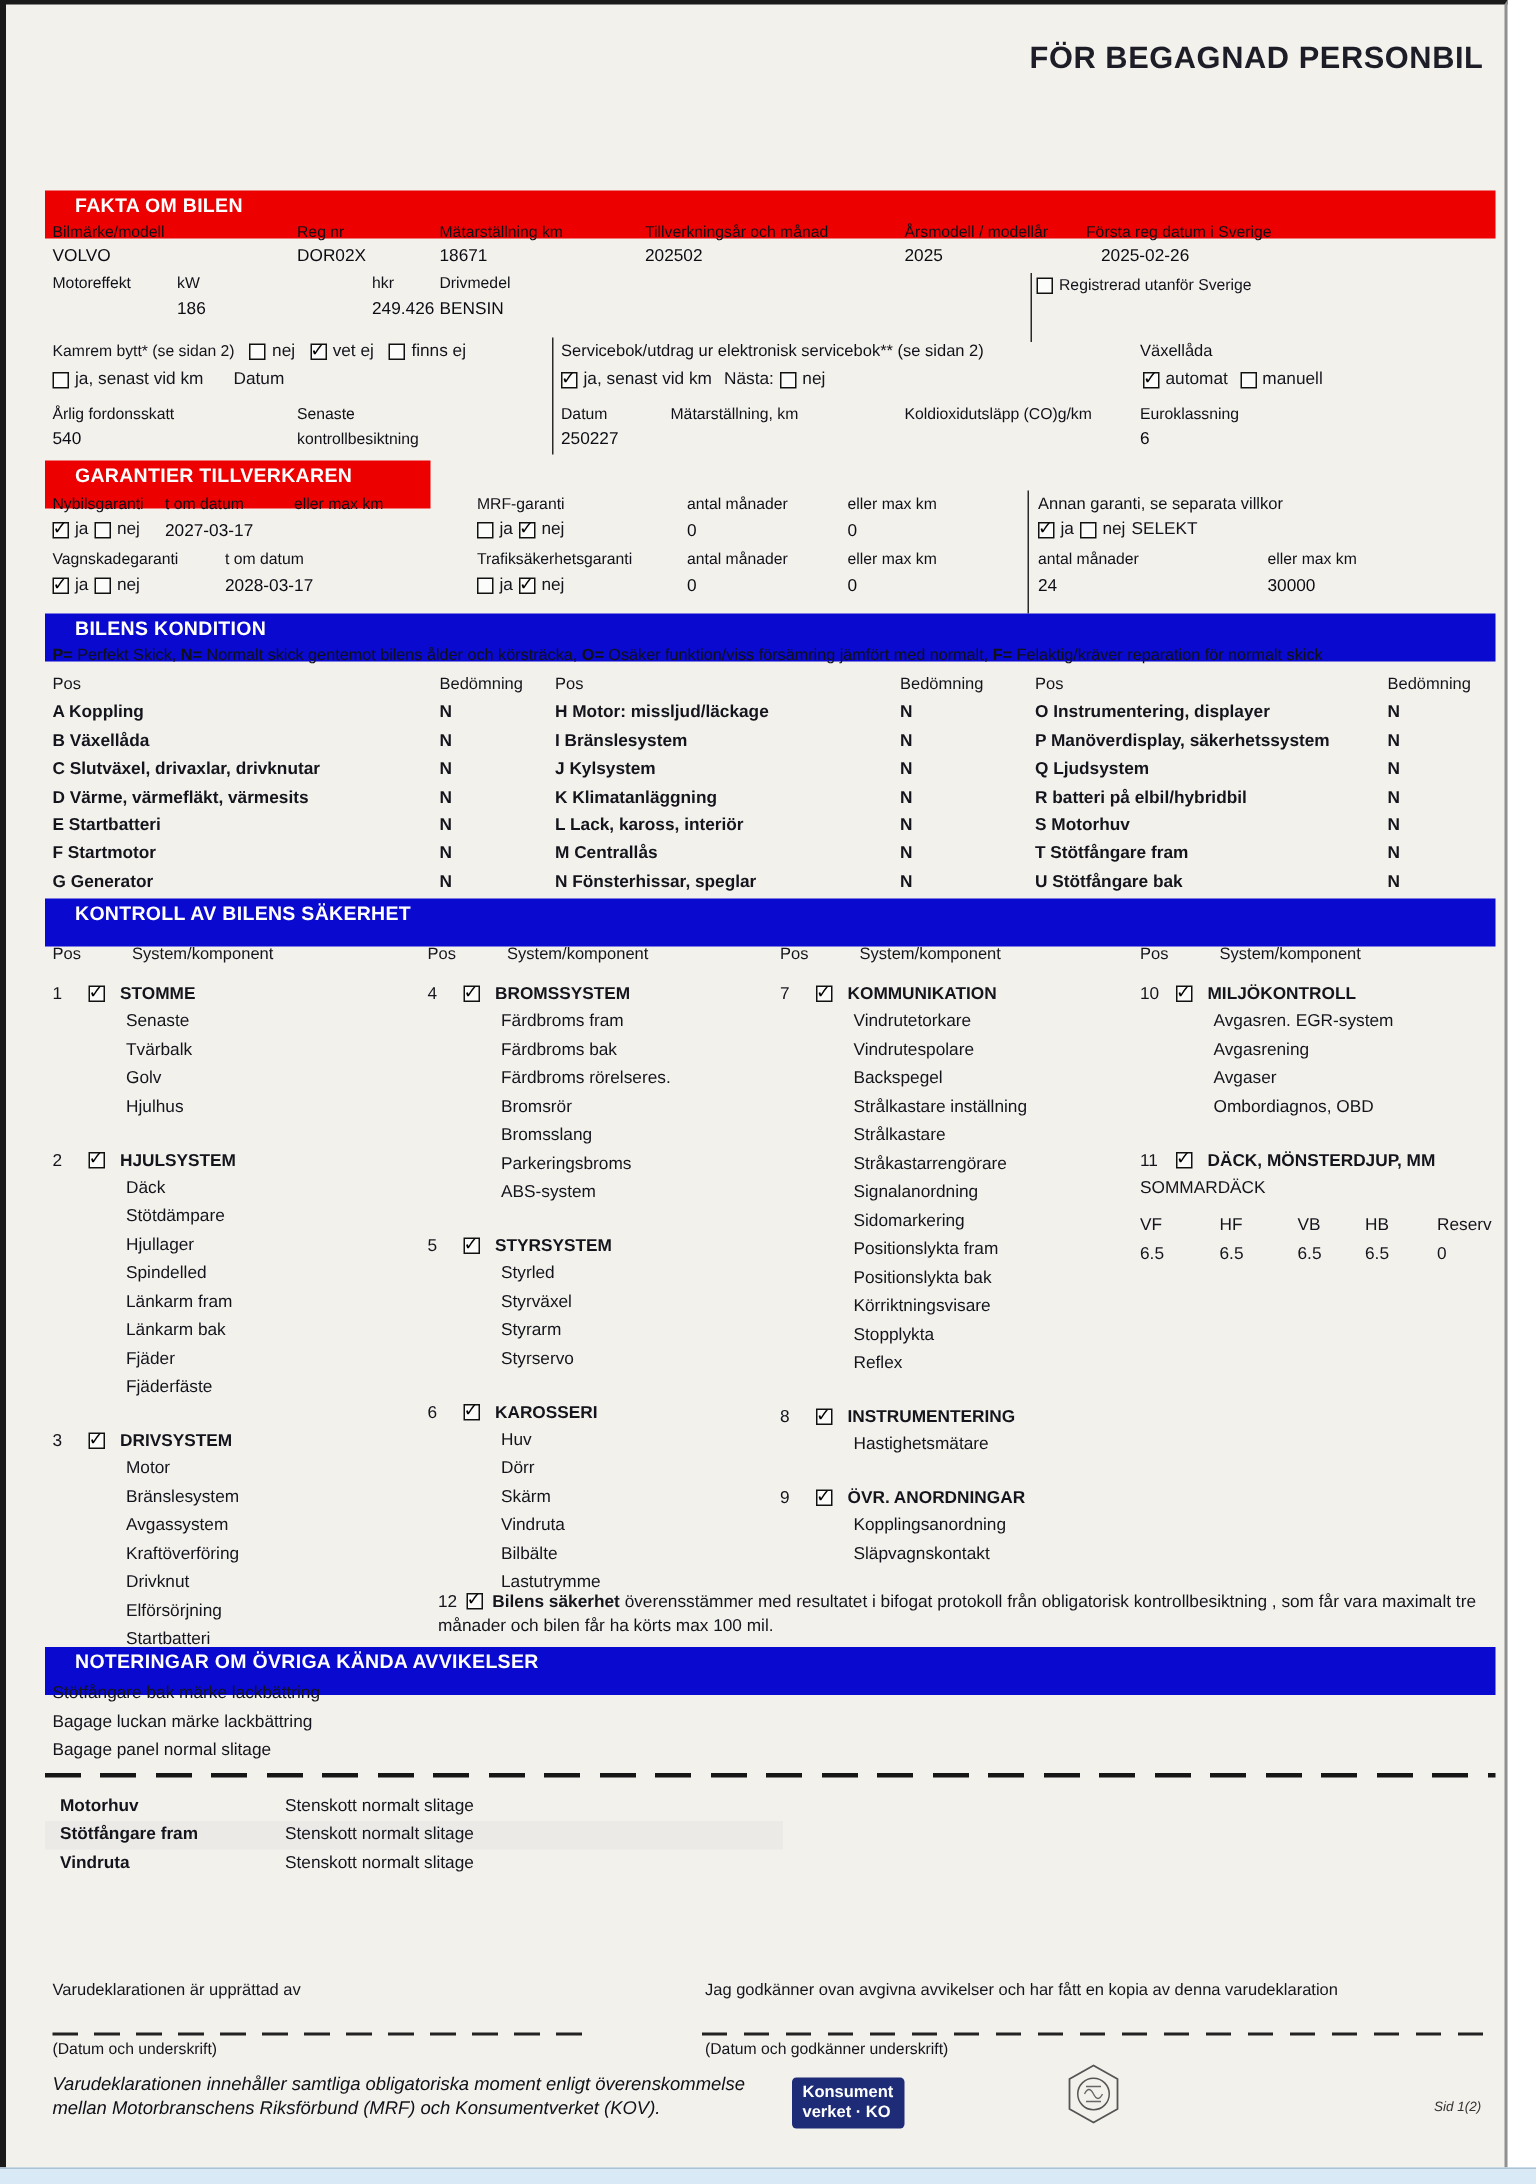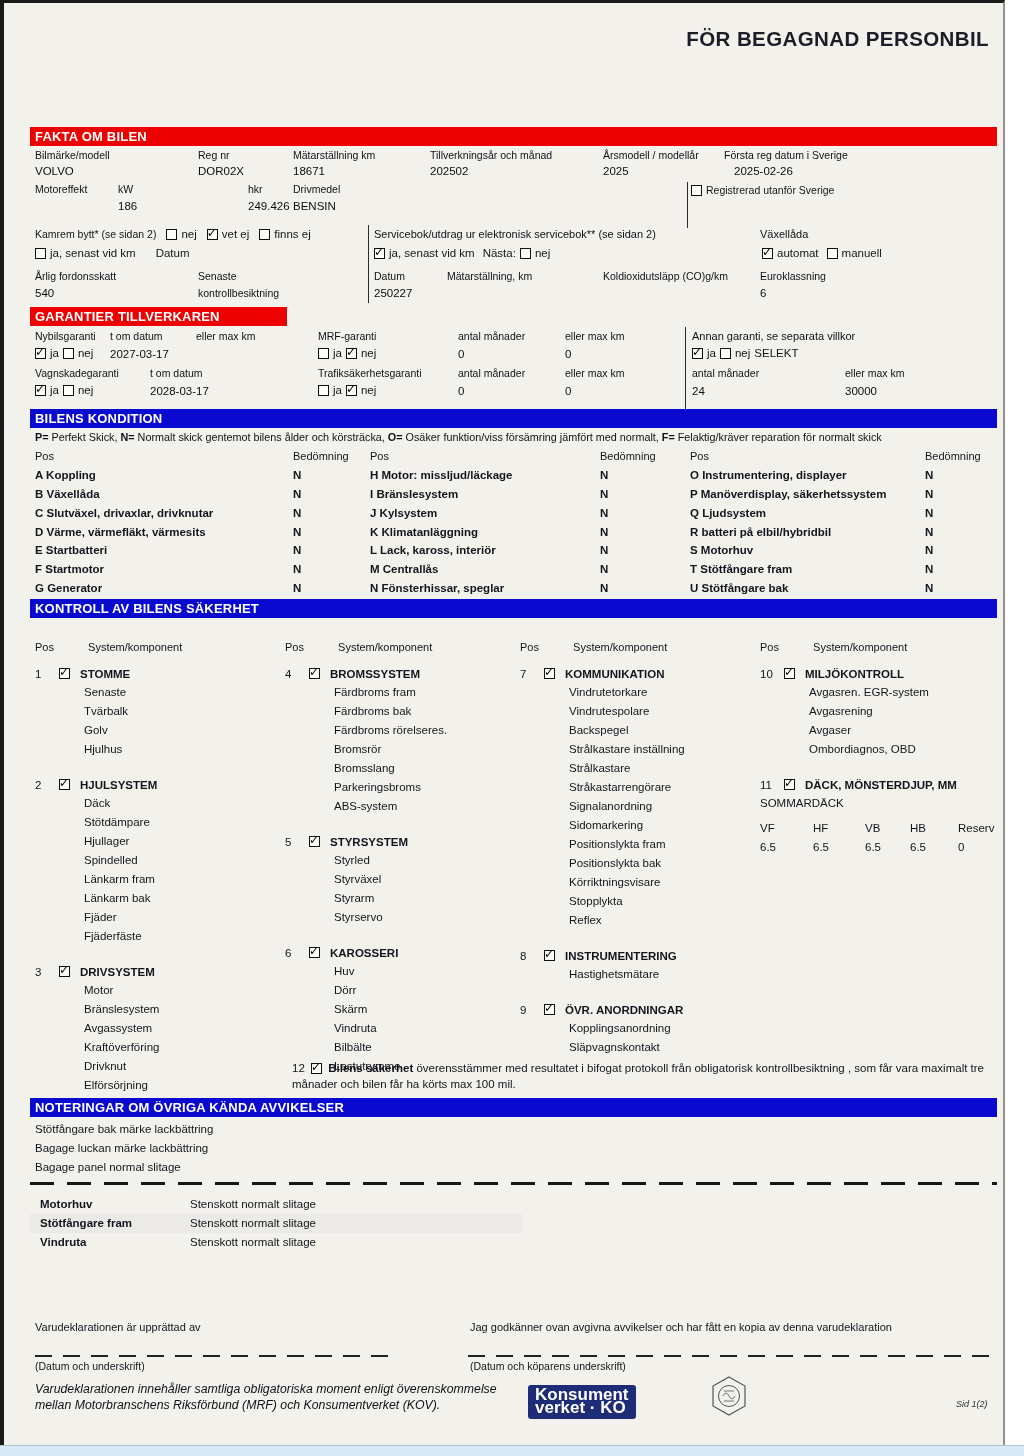--- a/index.html
+++ b/index.html
@@ -6,22 +6,22 @@
   html,body{width:1024px;height:1456px}
   body{position:relative;background:#ffffff;font-family:"Liberation Sans","DejaVu Sans",sans-serif;color:#14141c;overflow:hidden}
   .paper{position:absolute;left:0;top:0;width:1005px;height:1445px;background:#f3f1ec;
     border-top:3px solid #1a1a1a;border-left:4px solid #1a1a1a;border-right:2px solid #909090;overflow:hidden}
   .bottom-strip{position:absolute;left:0;bottom:0;width:1024px;height:11px;background:#d9e9f5;border-top:1px solid #aac4d6}
 
   .title-block{position:absolute;top:24px;right:14px;text-align:right;color:#1d1d27}
   .title{font-size:38px;letter-spacing:-.5px;line-height:1.08}
   .subtitle{font-size:20.5px;font-weight:bold;letter-spacing:.4px}
 
-  .bar{position:absolute;left:26px;width:967px;height:19px;line-height:19px;color:#fff;font-weight:bold;
-    font-size:13px;padding-left:5px;letter-spacing:.2px;white-space:nowrap}
+  .bar{position:absolute;left:26px;width:967px;height:32px;line-height:19px;color:#fff;font-weight:bold;
+    font-size:13px;padding-left:20px;letter-spacing:.2px;white-space:nowrap}
   .bar.red{background:var(--red,#ec0000)}
   .bar.blue{background:var(--blue,#0909cf)}
   .bar.half-left{width:257px}
   .bar.half-right{left:311px;width:682px}
 
   .sect{position:absolute;left:26px;width:967px}
   .lab{position:absolute;font-size:10.5px;white-space:nowrap;color:#101018}
   .val{position:absolute;font-size:11.5px;white-space:nowrap;color:#0c0c14}
   .vline{position:absolute;width:1px;background:#2a2a2a}
 
@@ -32,21 +32,21 @@
 
   .legend{position:absolute;left:5px;top:22px;font-size:10.8px;white-space:nowrap;color:#101018}
   .kond-col{position:absolute;top:38px;font-size:11.5px}
   .kond-row{display:flex;height:18.8px;align-items:center;white-space:nowrap}
   .kond-row .k-lab{width:258px;flex:none;font-weight:bold}
   .kond-col.c2 .k-lab{width:230px}
   .kond-col.c3 .k-lab{width:235px}
   .kond-row .k-val{font-weight:bold}
   .kond-row.head .k-lab,.kond-row.head .k-val{font-weight:normal;font-size:11px}
 
-  .chk-col{position:absolute;top:42px;font-size:11.5px;white-space:nowrap}
+  .chk-col{position:absolute;top:31px;font-size:11.5px;white-space:nowrap}
   .chk-head{height:19px;margin-bottom:4px;font-size:11px}
   .ch-pos{display:inline-block;width:50px}
   .chk-block{margin-bottom:16px}
   .chk-title-row{height:19px;display:flex;align-items:center}
   .chk-num{width:24px;flex:none}
   .chk-title{font-weight:bold;margin-left:10px}
   .chk-item{height:19px;line-height:19px;padding-left:49px}
   .dack-sub{font-weight:normal;height:19px;line-height:19px}
   .dack-grid{display:flex;height:19px;line-height:19px}
   .dack-grid.heads{margin-top:6px}
@@ -63,21 +63,21 @@
   .note-table{position:absolute;left:0;top:97px;width:492px}
   .note-row{display:flex;height:19px;line-height:19px;padding-left:10px;font-size:11.5px;white-space:nowrap}
   .note-row .np{width:150px;flex:none;font-weight:bold}
   .note-table div:nth-of-type(2){background:#eceae6}
 
   .ft-lab{position:absolute;font-size:11px;white-space:nowrap}
   .sig-line{position:absolute;height:2px;background:repeating-linear-gradient(90deg,#222 0 17px,transparent 17px 28px)}
   .ft-cap{position:absolute;font-size:10.5px;white-space:nowrap}
   .legal{position:absolute;left:31px;top:1378px;font-style:italic;font-size:12.3px;line-height:16px;color:#101018}
   .kov-badge{position:absolute;left:524px;top:1382px;background:var(--navy,#1e2c78);color:#fff;font-weight:bold;
-    font-size:17px;line-height:12.5px;padding:4px 7px 5px;border-radius:3px}
+    font-size:11px;line-height:12.5px;padding:4px 7px 5px;border-radius:3px}
   .mrf-logo{position:absolute;left:706px;top:1372px}
   .sid{position:absolute;left:952px;top:1396px;font-size:9px;font-style:italic;color:#333}
 </style>
 </head>
 <body>
 
 <div class="paper">
 
   <div class="title-block">
     <div class="subtitle">FÖR BEGAGNAD PERSONBIL</div>
@@ -572,21 +572,21 @@
         </div>
 
     </div>
   </div>
 
   <span class="ft-lab" style="left:31px;top:1318px">Varudeklarationen är upprättad av</span>
   <span class="ft-lab" style="left:466px;top:1318px">Jag godkänner ovan avgivna avvikelser och har fått en kopia av denna varudeklaration</span>
   <div class="sig-line" style="left:31px;top:1352px;width:362px"></div>
   <div class="sig-line" style="left:464px;top:1352px;width:530px"></div>
   <span class="ft-cap" style="left:31px;top:1357px">(Datum och underskrift)</span>
-  <span class="ft-cap" style="left:466px;top:1357px">(Datum och köparens underskrift)</span>
+  <span class="ft-cap" style="left:466px;top:1357px">(Datum och godkänner underskrift)</span>
   <div class="legal">
     <div>Varudeklarationen innehåller samtliga obligatoriska moment enligt överenskommelse</div>
     <div>mellan Motorbranschens Riksförbund (MRF) och Konsumentverket (KOV).</div>
   </div>
   <div class="kov-badge">
     <div>Konsument</div>
     <div>verket · KO</div>
   </div>
   <svg class="mrf-logo" width="38" height="42" viewBox="0 0 38 42">
     <polygon points="19,2 35,11 35,31 19,40 3,31 3,11" fill="none" stroke="#555" stroke-width="1.2"></polygon>

